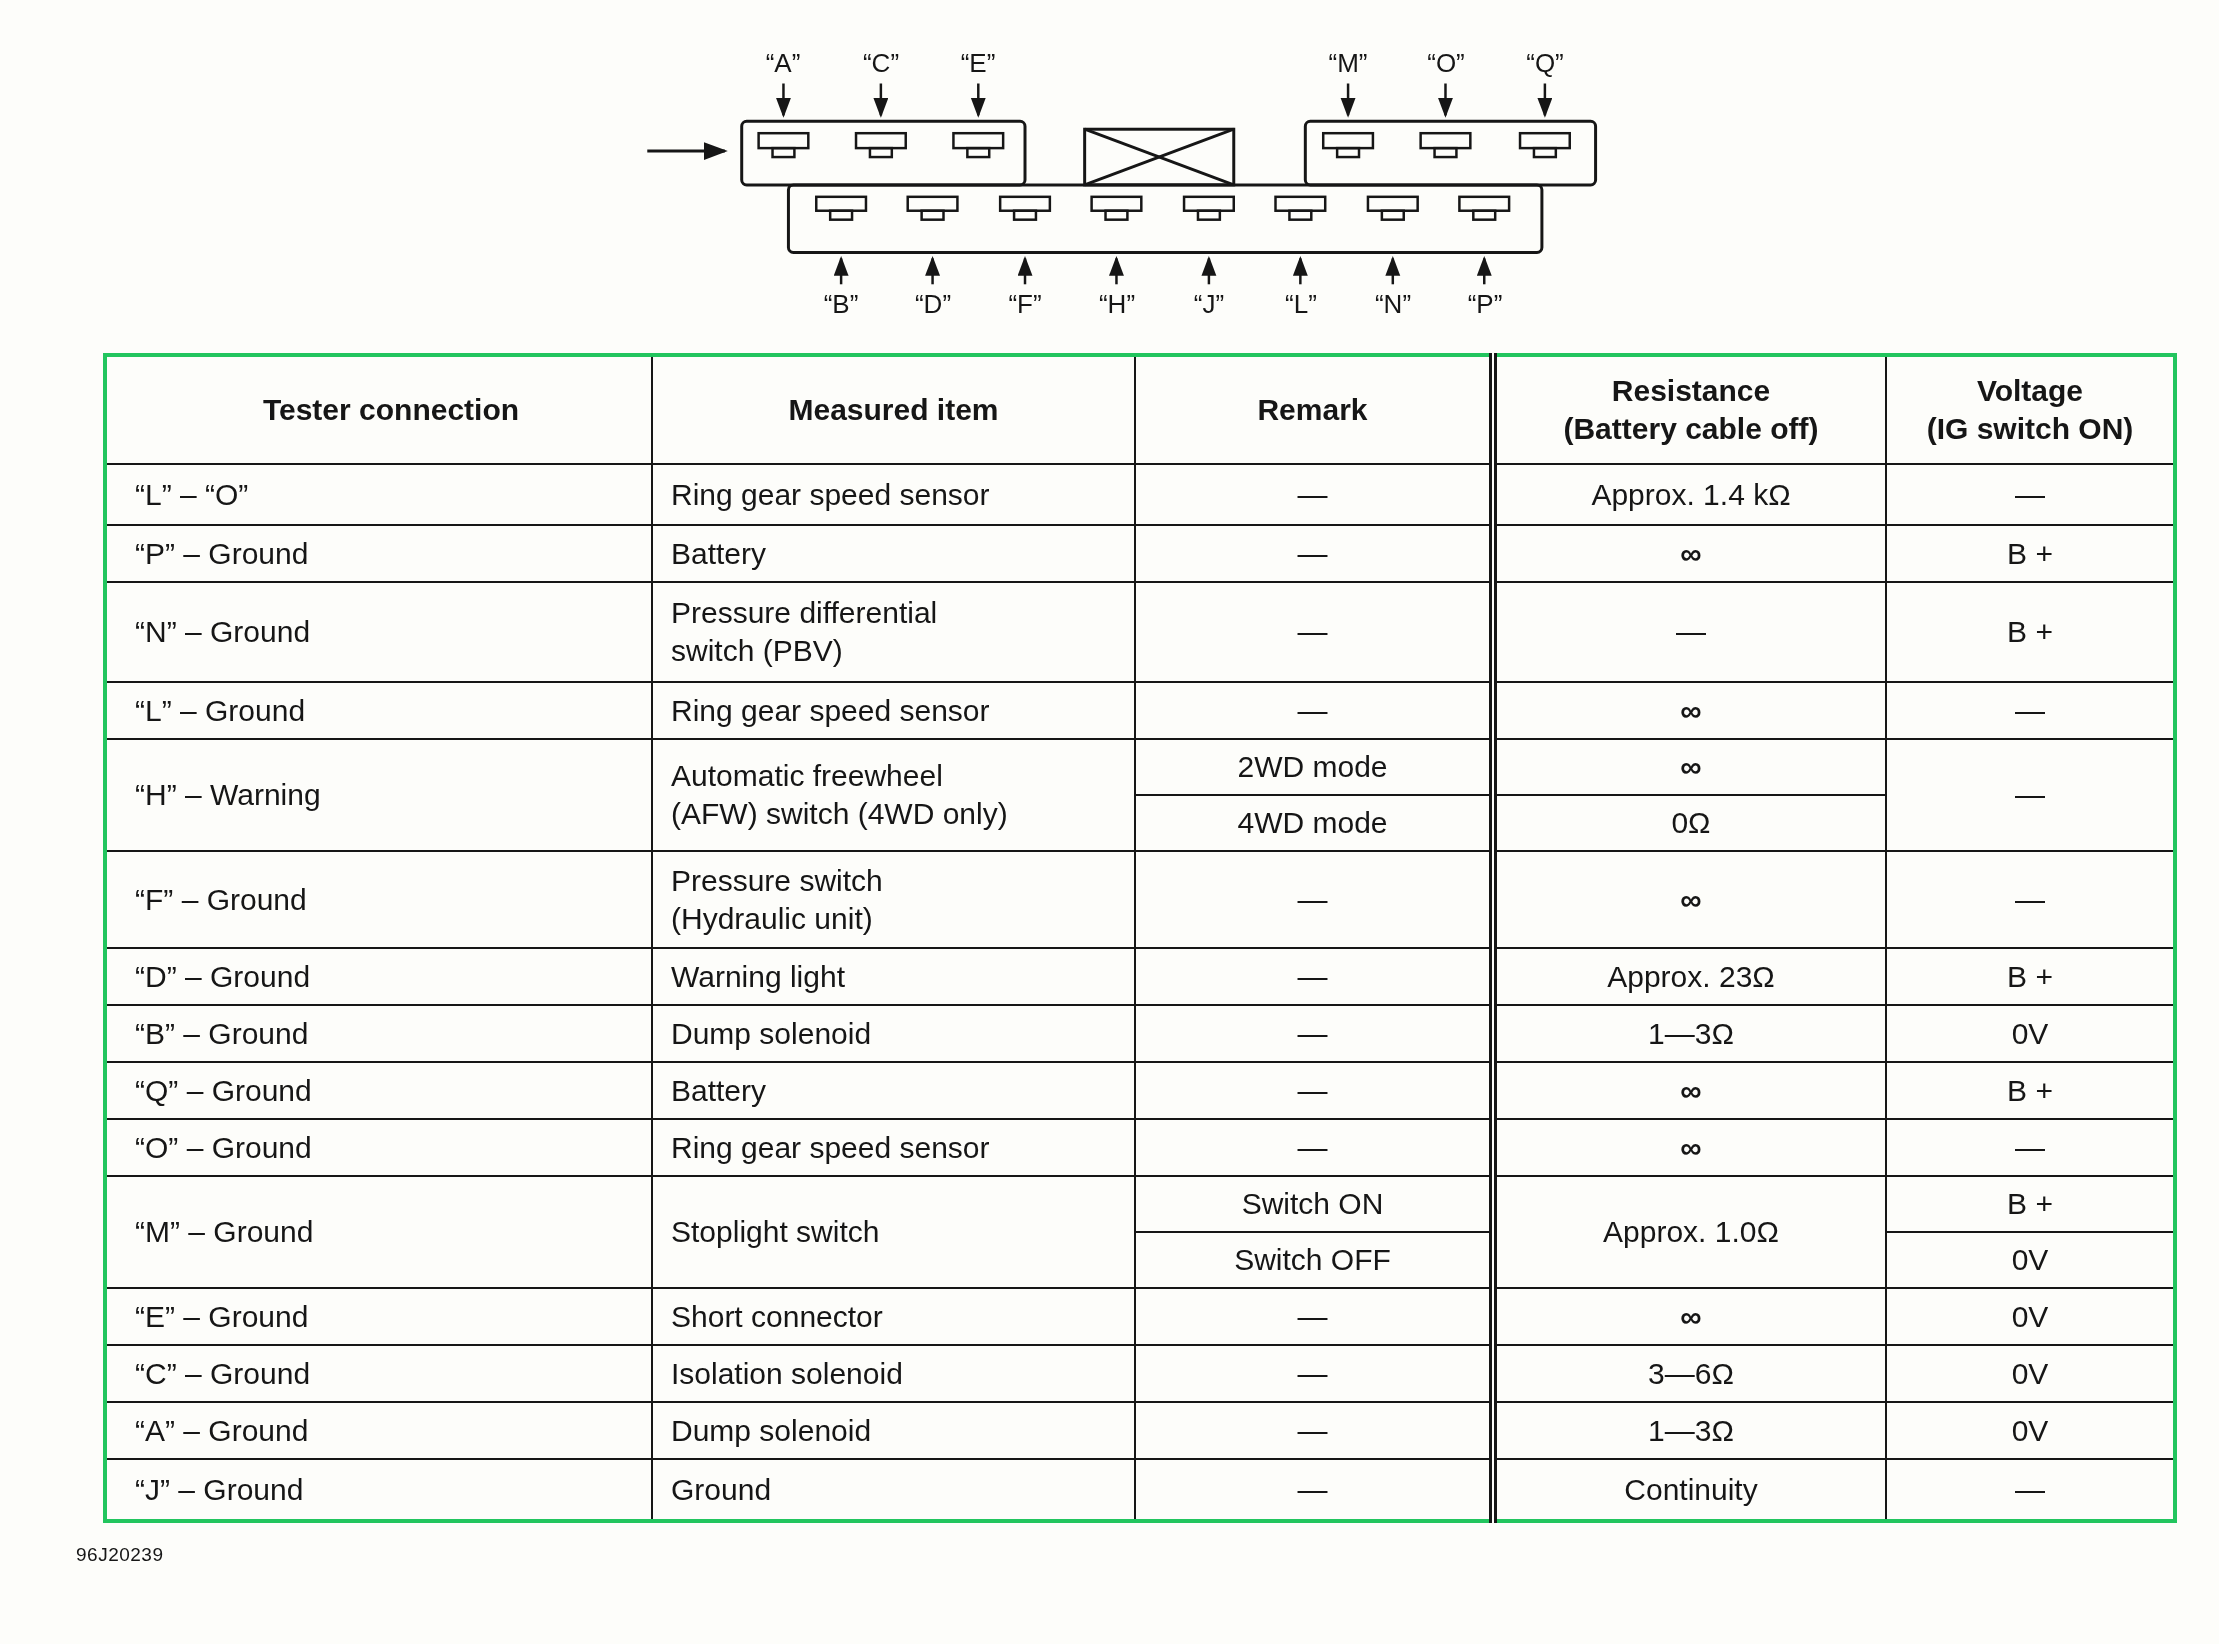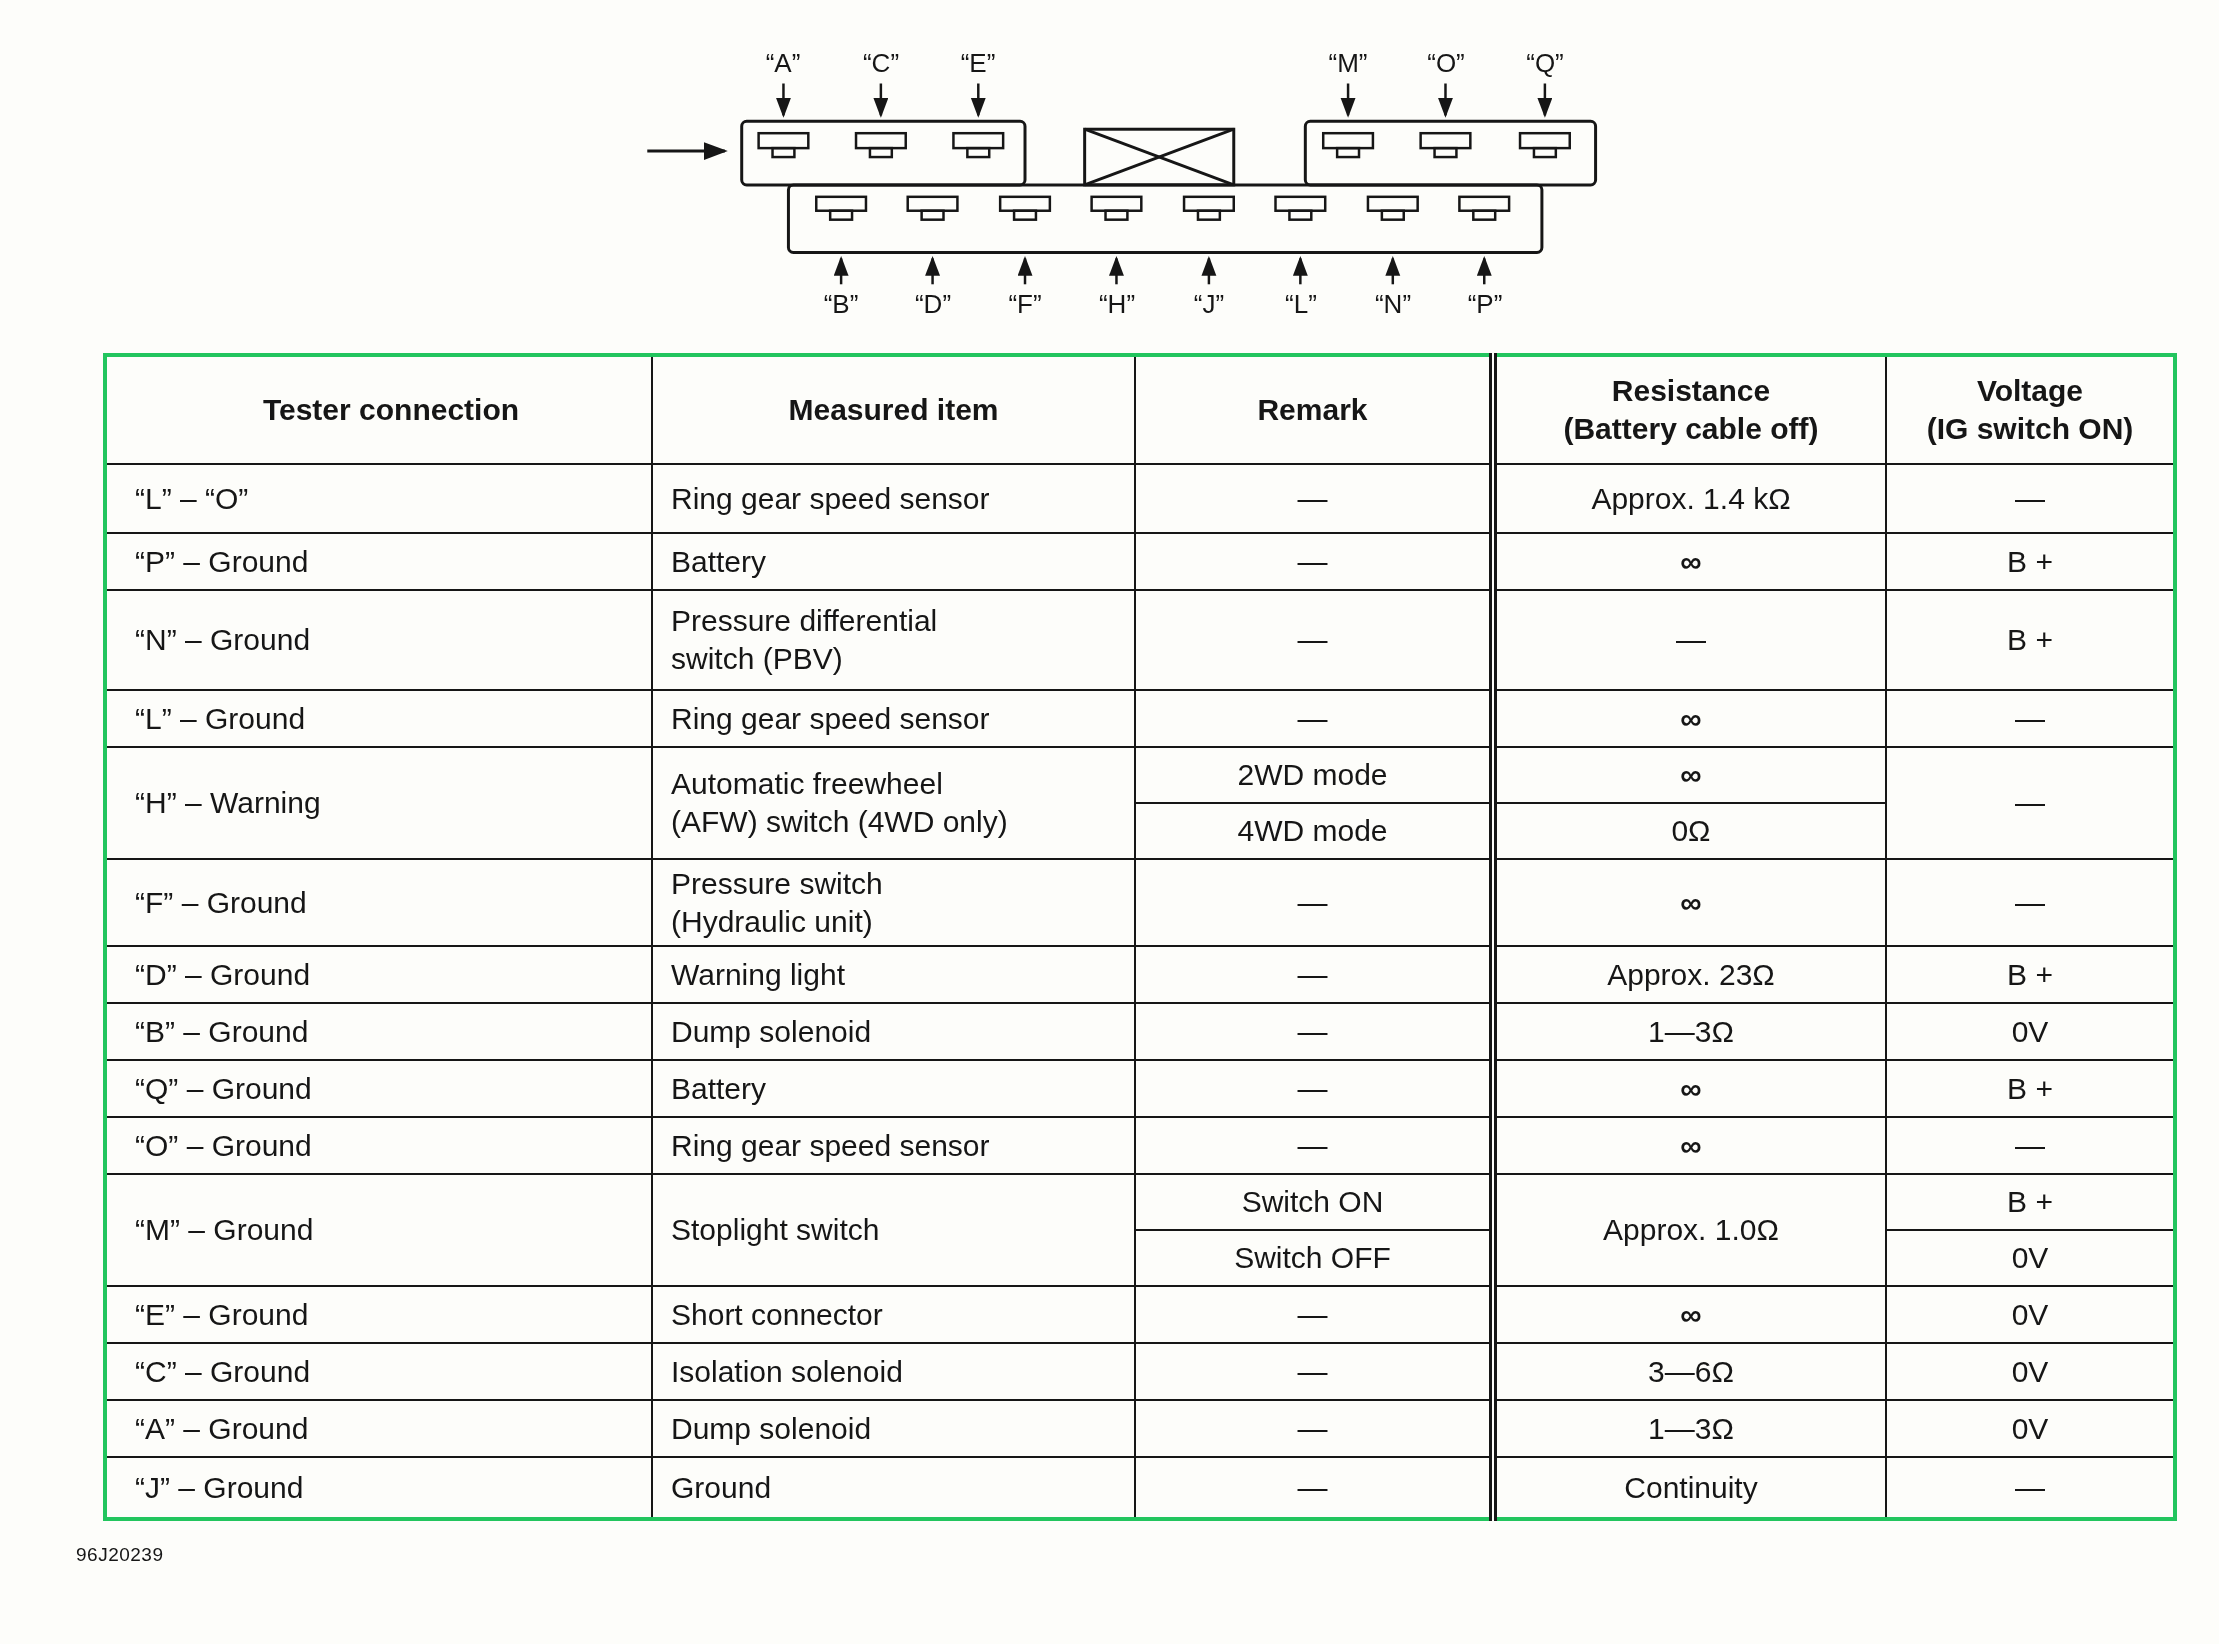--- a/index.html
+++ b/index.html
@@ -167,21 +167,21 @@
           <div>Resistance</div>
           <div>(Battery cable off)</div>
         </th>
         <th>
           <div>Voltage</div>
           <div>(IG switch ON)</div>
         </th>
       </tr>
     </thead>
     <tbody>
-      <tr style="height:69px">
+      <tr style="height:61px">
         <td class="c-tester">“L” – “O”</td>
         <td class="c-measured">Ring gear speed sensor</td>
         <td class="c-remark">—</td>
         <td class="c-res">Approx. 1.4 kΩ</td>
         <td class="c-volt">—</td>
       </tr>
       <tr style="height:57px">
         <td class="c-tester">“P” – Ground</td>
         <td class="c-measured">Battery</td>
         <td class="c-remark">—</td>
@@ -209,21 +209,21 @@
         <td class="c-measured" rowspan="2">Automatic freewheel
 (AFW) switch (4WD only)</td>
         <td class="c-remark">2WD mode</td>
         <td class="c-res inf">∞</td>
         <td class="c-volt" rowspan="2">—</td>
       </tr>
       <tr style="height:56px">
         <td class="c-remark">4WD mode</td>
         <td class="c-res">0Ω</td>
       </tr>
-      <tr style="height:87px">
+      <tr style="height:97px">
         <td class="c-tester">“F” – Ground</td>
         <td class="c-measured">Pressure switch
 (Hydraulic unit)</td>
         <td class="c-remark">—</td>
         <td class="c-res inf">∞</td>
         <td class="c-volt">—</td>
       </tr>
       <tr style="height:57px">
         <td class="c-tester">“D” – Ground</td>
         <td class="c-measured">Warning light</td>

